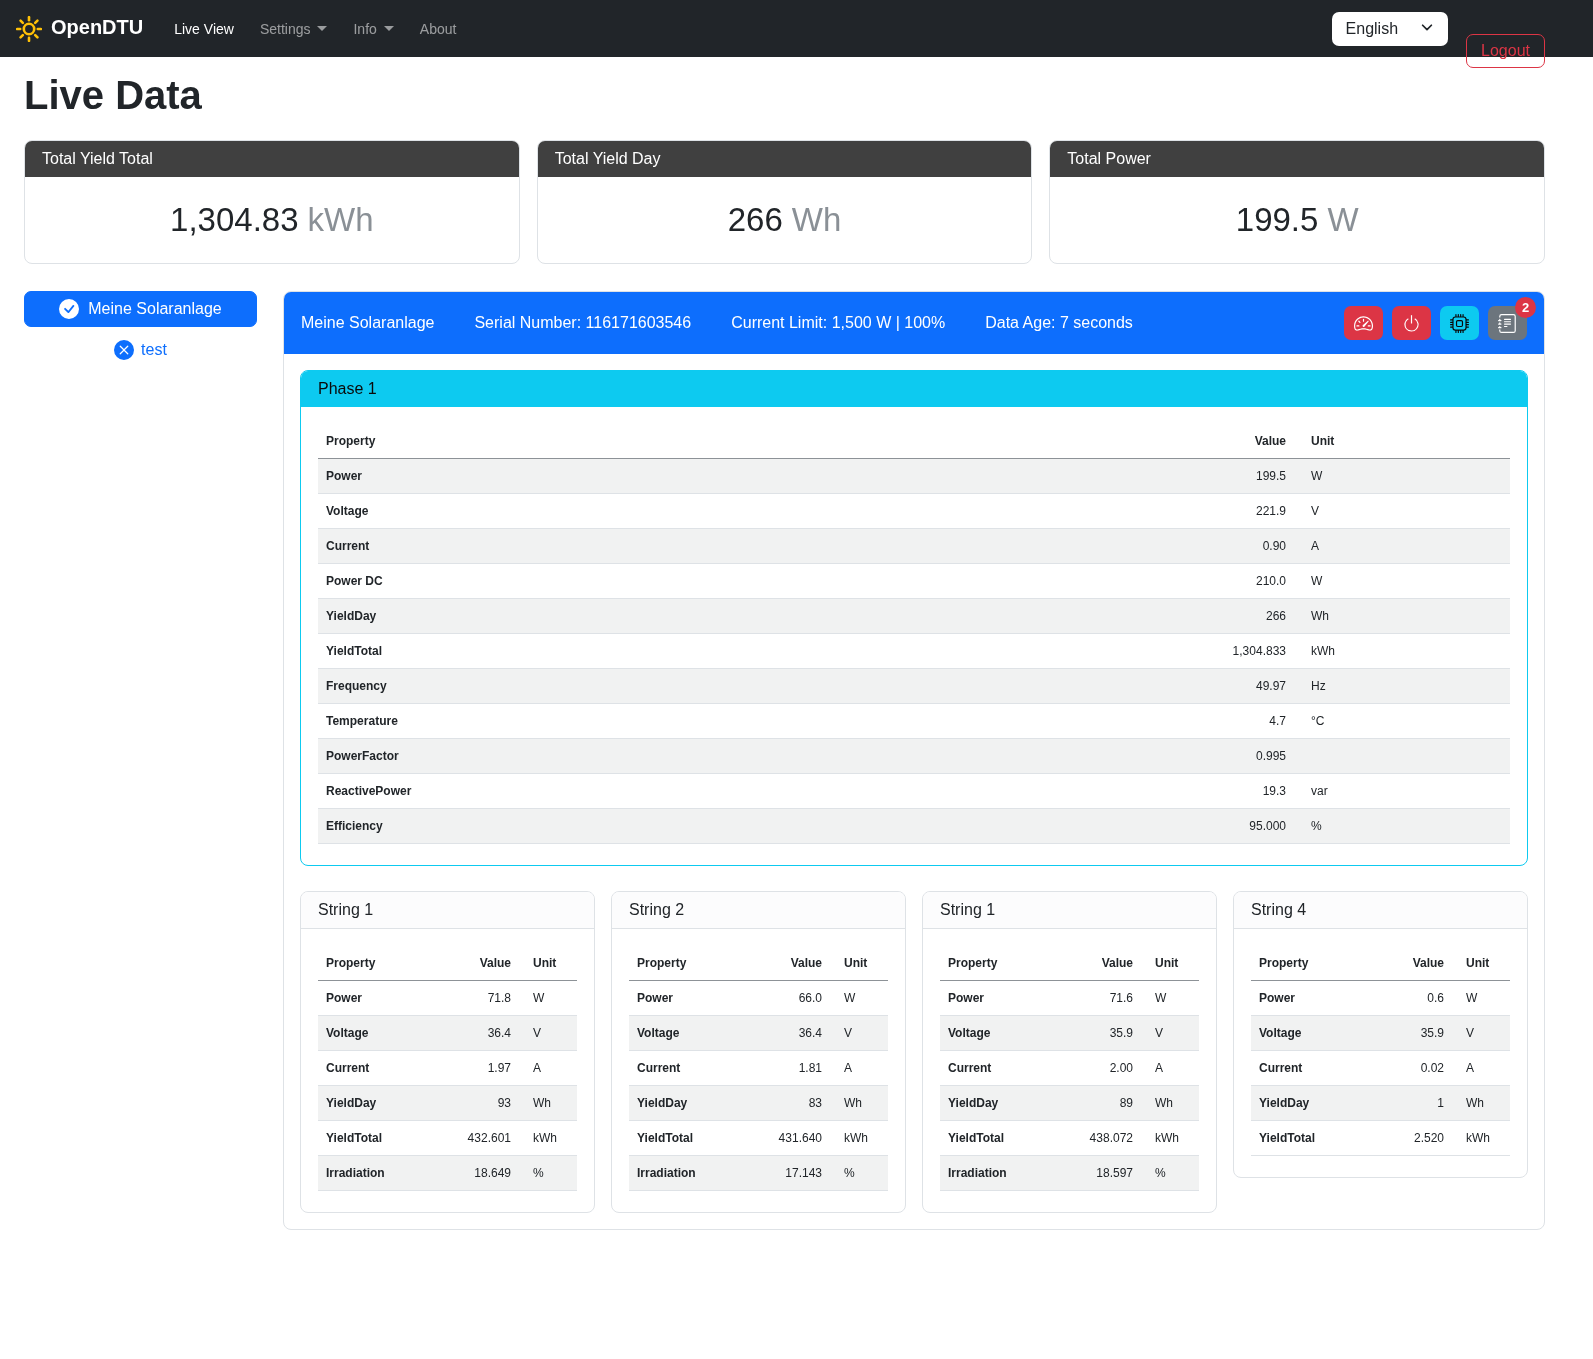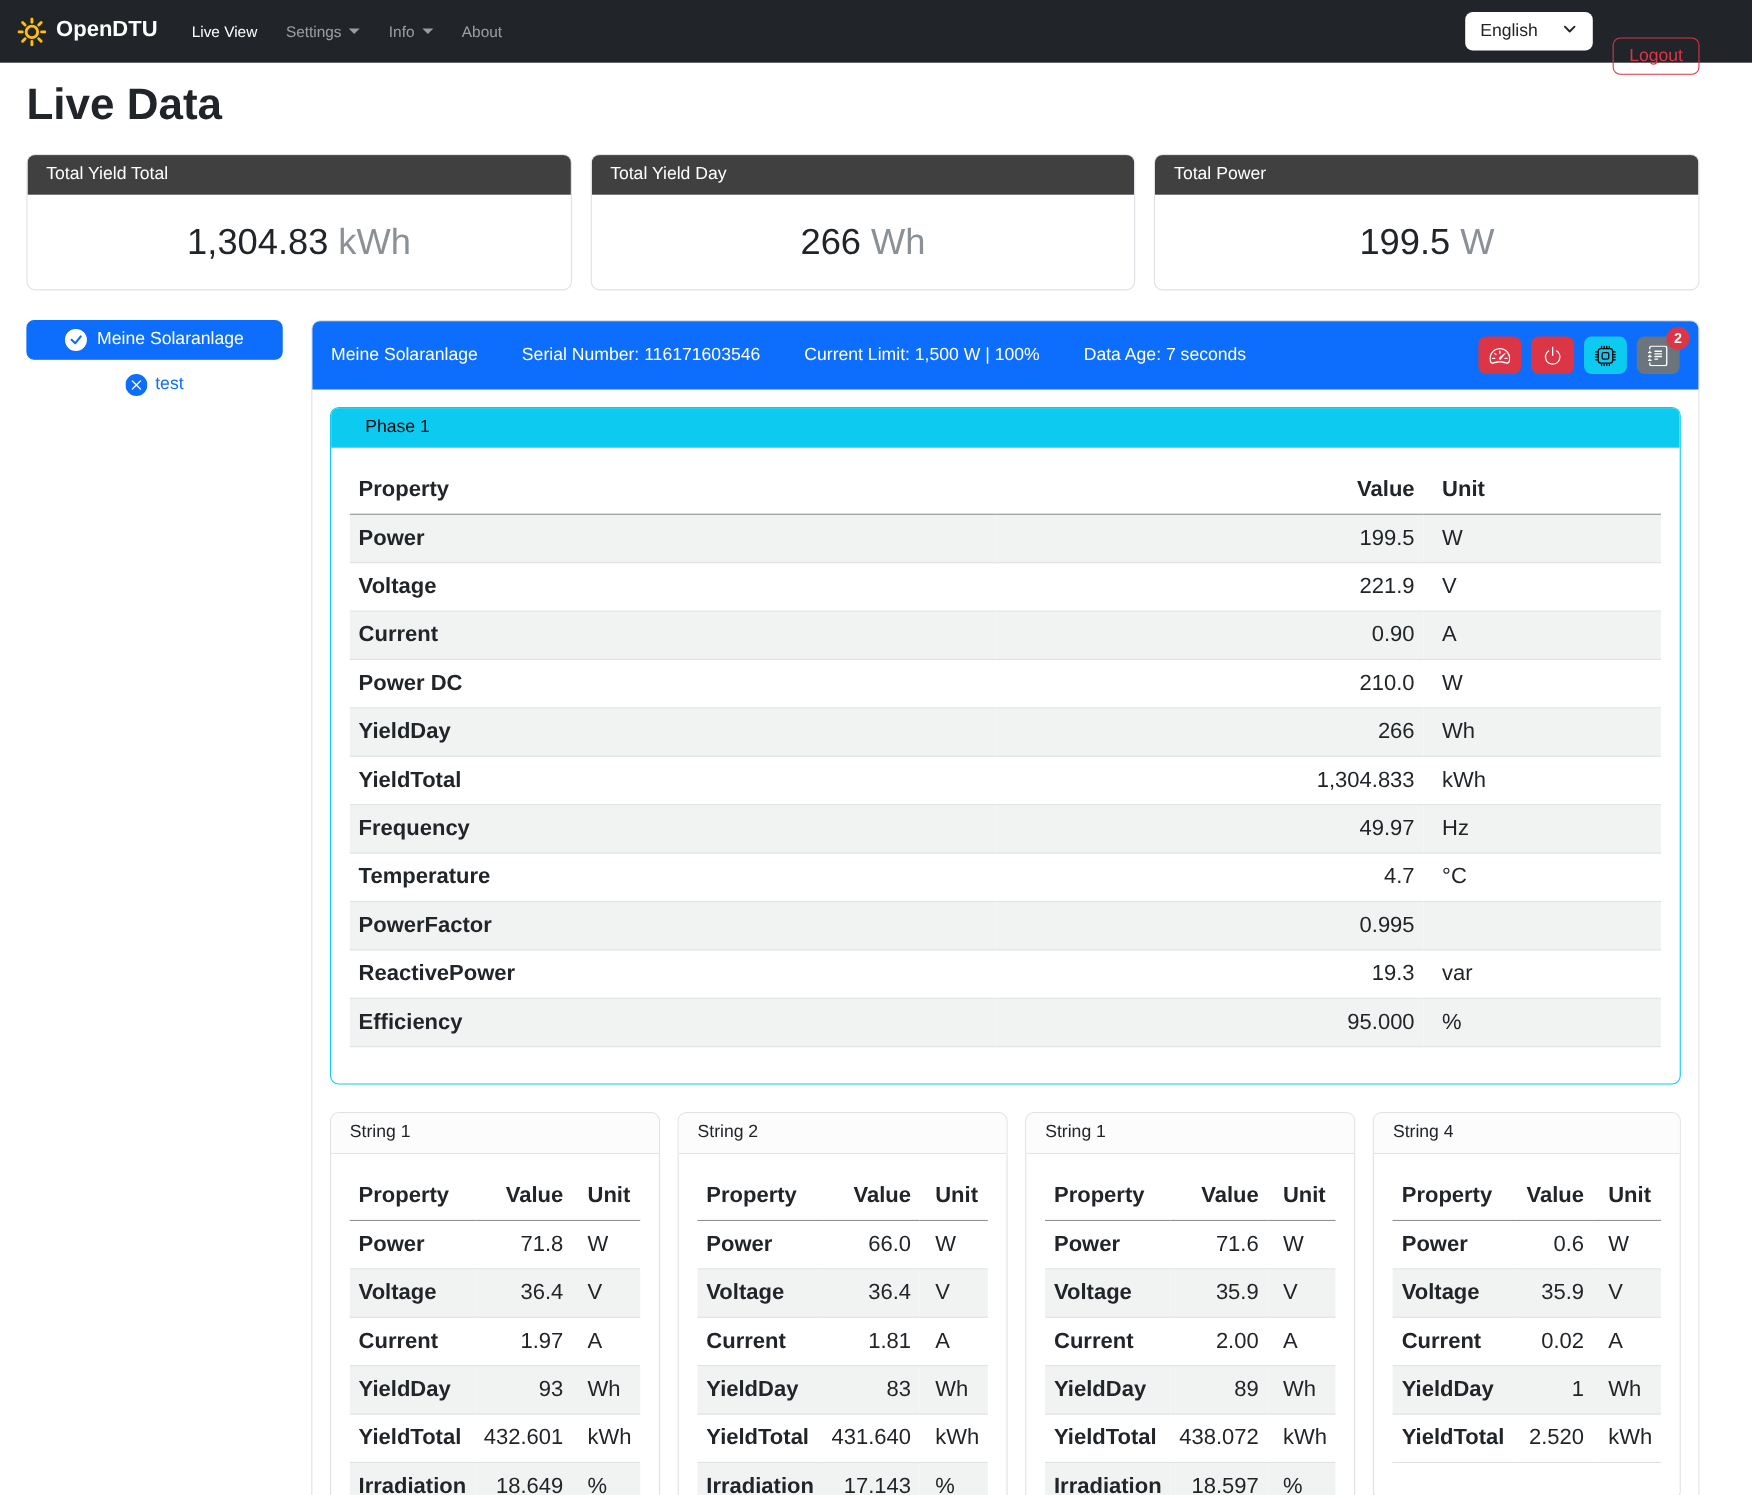--- a/index.html
+++ b/index.html
@@ -69,26 +69,26 @@
   .btn-badge { position: absolute; top: -9px; right: -9px; background: #dc3545;
     color: #fff; border-radius: 50%; min-width: 21px; height: 21px; font-size: 13px;
     display: flex; align-items: center; justify-content: center; font-weight: 700; }
 
   .inverter-body { padding: 16px; }
 
   
   .phase-card { border: 1px solid #0dcaf0; border-radius: 8px; margin-bottom: 25px;
     background: #fff; overflow: hidden; }
   .phase-header { background: #0dcaf0; color: #0a0a0a; font-size: 16px;
-    padding: 9px 31px; }
+    padding: 9px 17px; }
   .phase-body { padding: 17px 17px 1px; }
 
   
-  table.data-table { width: 100%; border-collapse: collapse; font-size: 20px;
-    margin-bottom: 32px; }
+  table.data-table { width: 100%; border-collapse: collapse; font-size: 12px;
+    margin-bottom: 20px; }
   table.data-table th, table.data-table td { padding: 10px 8px; text-align: left;
     border-bottom: 1px solid #dee2e6; }
   table.data-table thead th { font-weight: 700; border-bottom: 1px solid #8d9297; }
   table.data-table td.prop { font-weight: 700; }
   table.data-table th.val, table.data-table td.val { text-align: right; }
   table.phase-table td.unit, table.phase-table th.unit { width: 216px; padding-left: 17px; }
   table.string-table td.unit, table.string-table th.unit { width: 58px; padding-left: 14px; }
   table.stripe-odd  tbody tr:nth-of-type(odd)  { background: #f1f2f2; }
   table.stripe-even tbody tr:nth-of-type(even) { background: #f1f2f2; }
 

